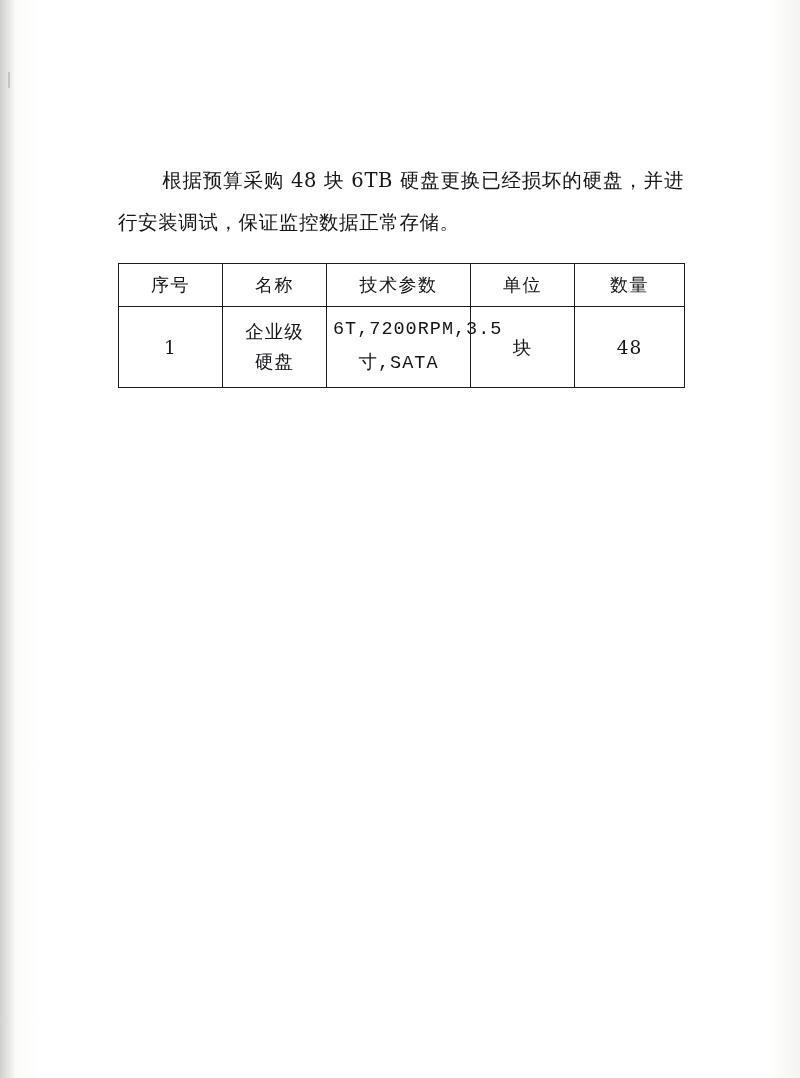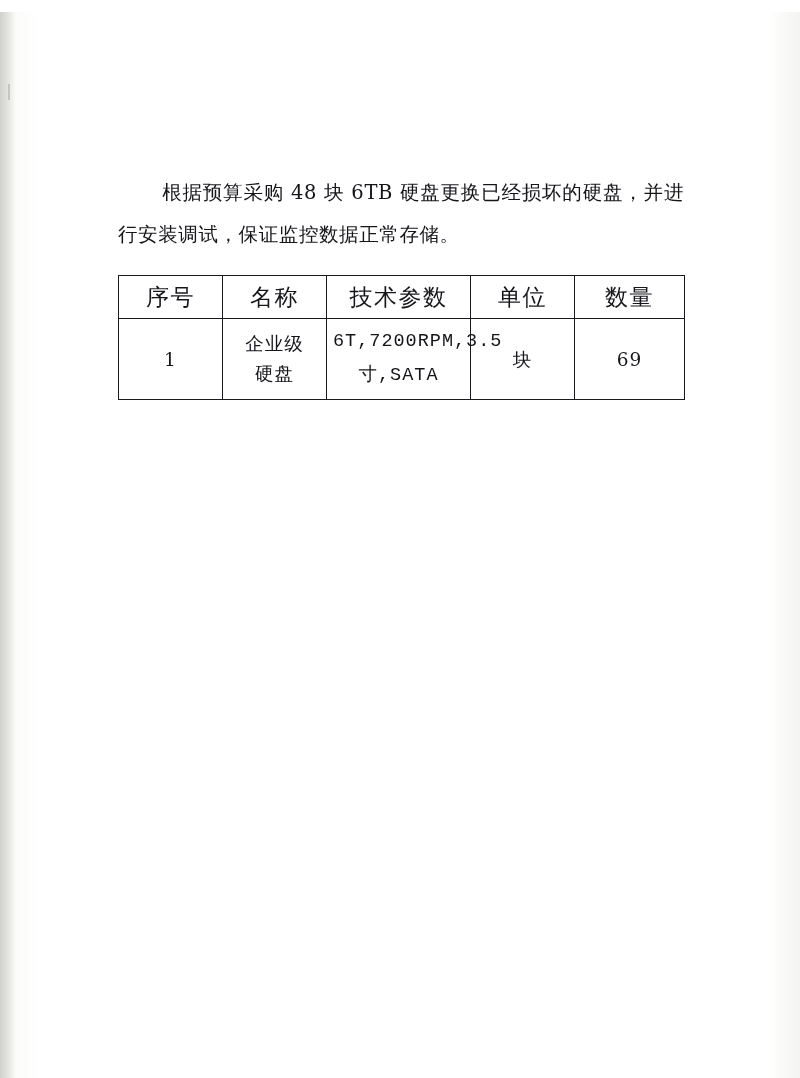--- a/index.html
+++ b/index.html
@@ -15,21 +15,20 @@
     overflow: hidden;
   }
 
   
   .page {
     position: absolute;
     inset: 0;
     background:
       linear-gradient(to right, #e8e8e6 0px, #fbfbfa 14px, #ffffff 40px, #ffffff 96%, #f4f4f2 100%),
       linear-gradient(to bottom, #fdfdfc 0px, #ffffff 30px, #ffffff 97%, #f6f6f4 100%);
-    margin-top: 12px;
   }
 
   .edge-mark {
     position: absolute;
     left: 8px;
     top: 72px;
     width: 2px;
     height: 16px;
     background: #b9b9b5;
     opacity: .75;
@@ -70,21 +69,21 @@
   }
   table.spec td, table.spec th {
     border: 1px solid #1b1b1f;
     text-align: center;
     vertical-align: middle;
     color: #15151a;
     font-weight: normal;
   }
   table.spec thead th {
     height: 40px;
-    font-size: 23px;
+    font-size: 18px;
     letter-spacing: 1.5px;
   }
   table.spec tbody td {
     height: 78px;
     font-size: 18.5px;
     letter-spacing: 1px;
   }
   .col-1 { width: 104px; }
   .col-2 { width: 104px; }
   .col-3 { width: 144px; }
@@ -141,19 +140,19 @@
           <td class="cell-num">1</td>
           <td class="cell-name">
             <div>企业级</div>
             <div>硬盘</div>
           </td>
           <td class="cell-spec">
             <div>6T,7200RPM,3.5</div>
             <div>寸,SATA</div>
           </td>
           <td>块</td>
-          <td class="cell-num">69</td>
+          <td class="cell-num">48</td>
         </tr>
       </tbody>
     </table>
 
   </div>
 </div>
 
 </body></html>

